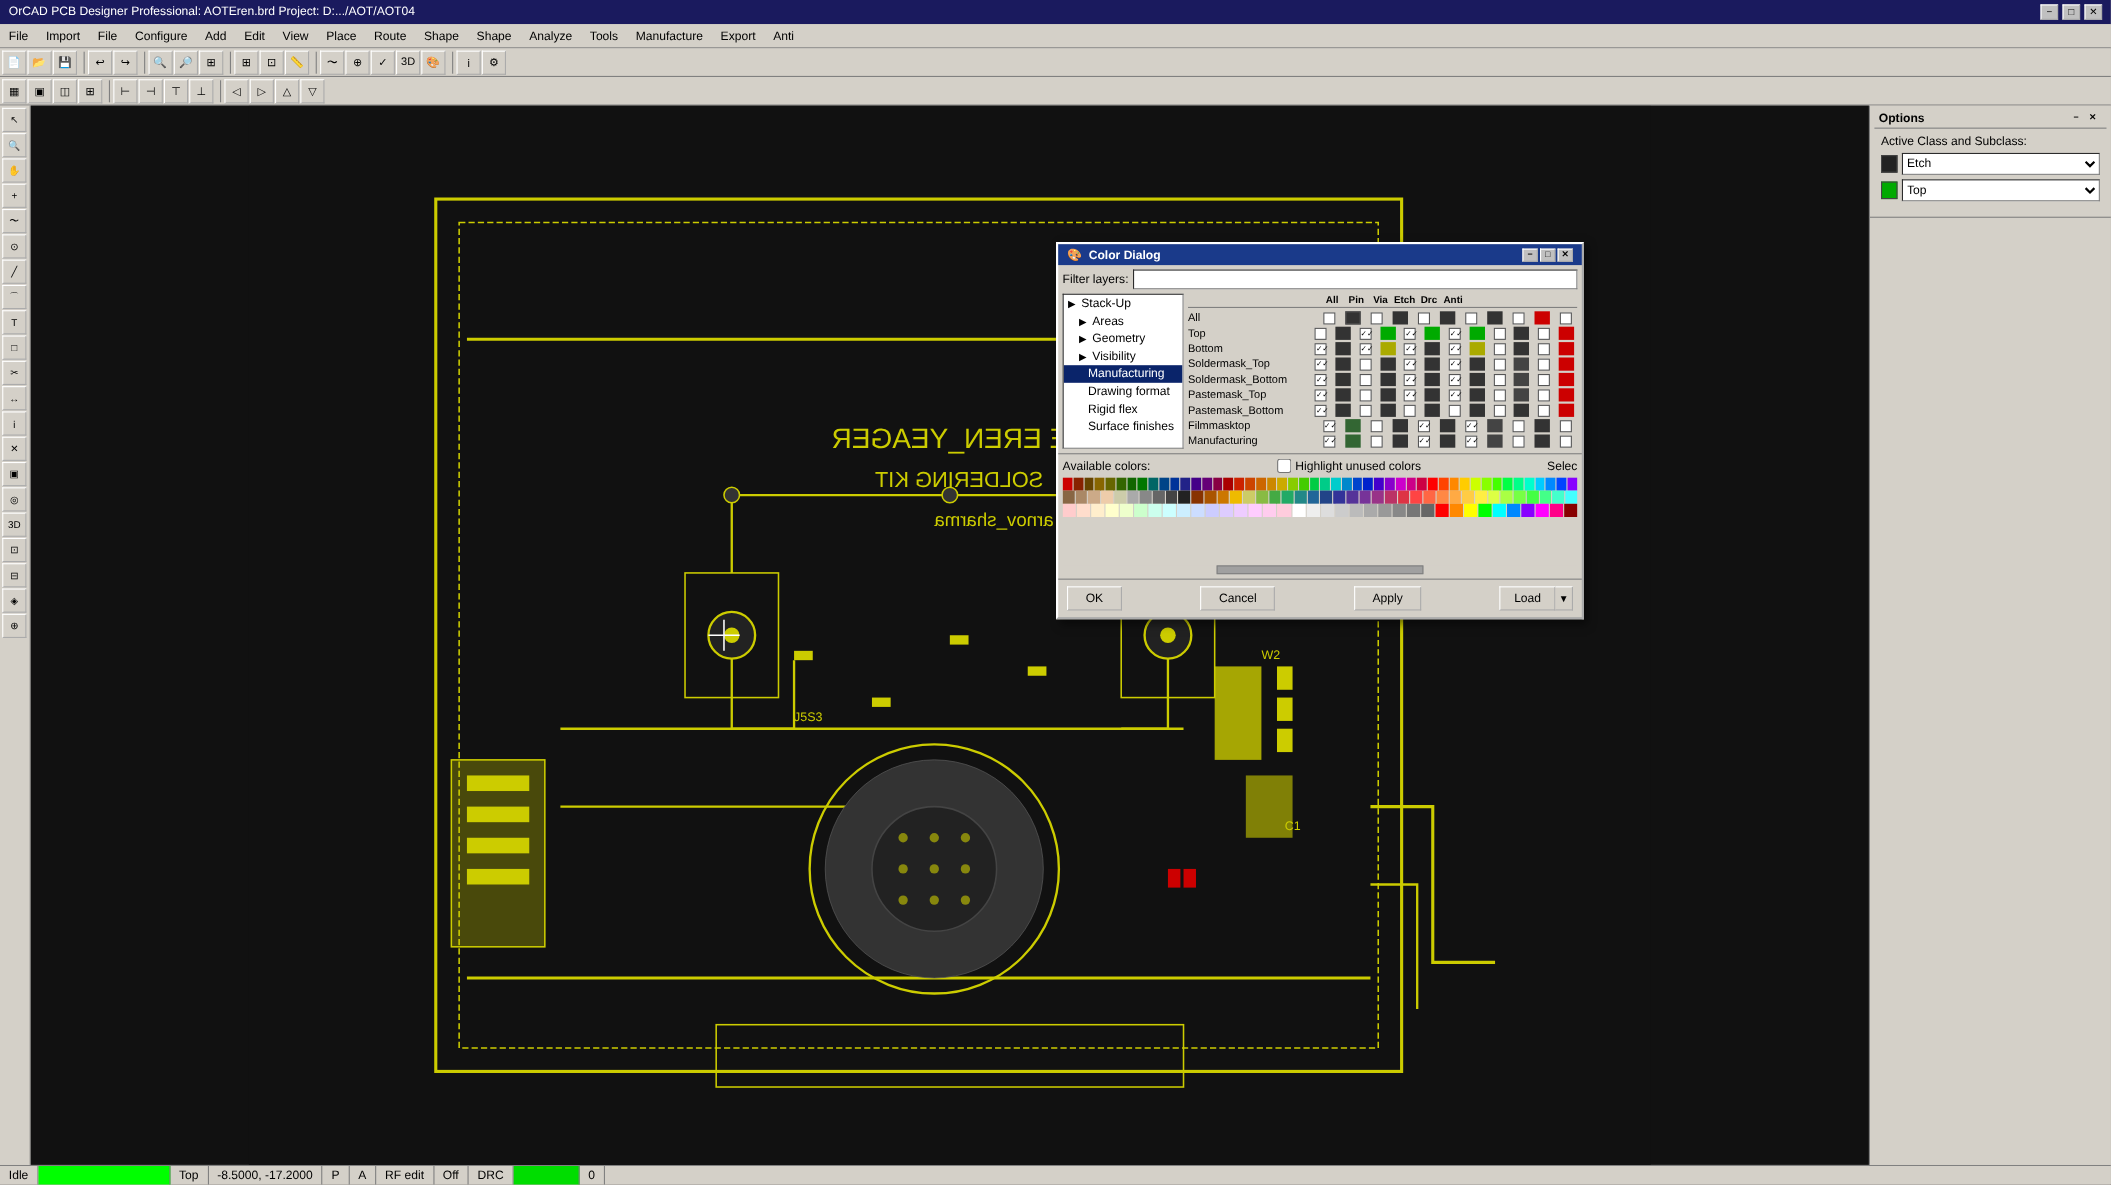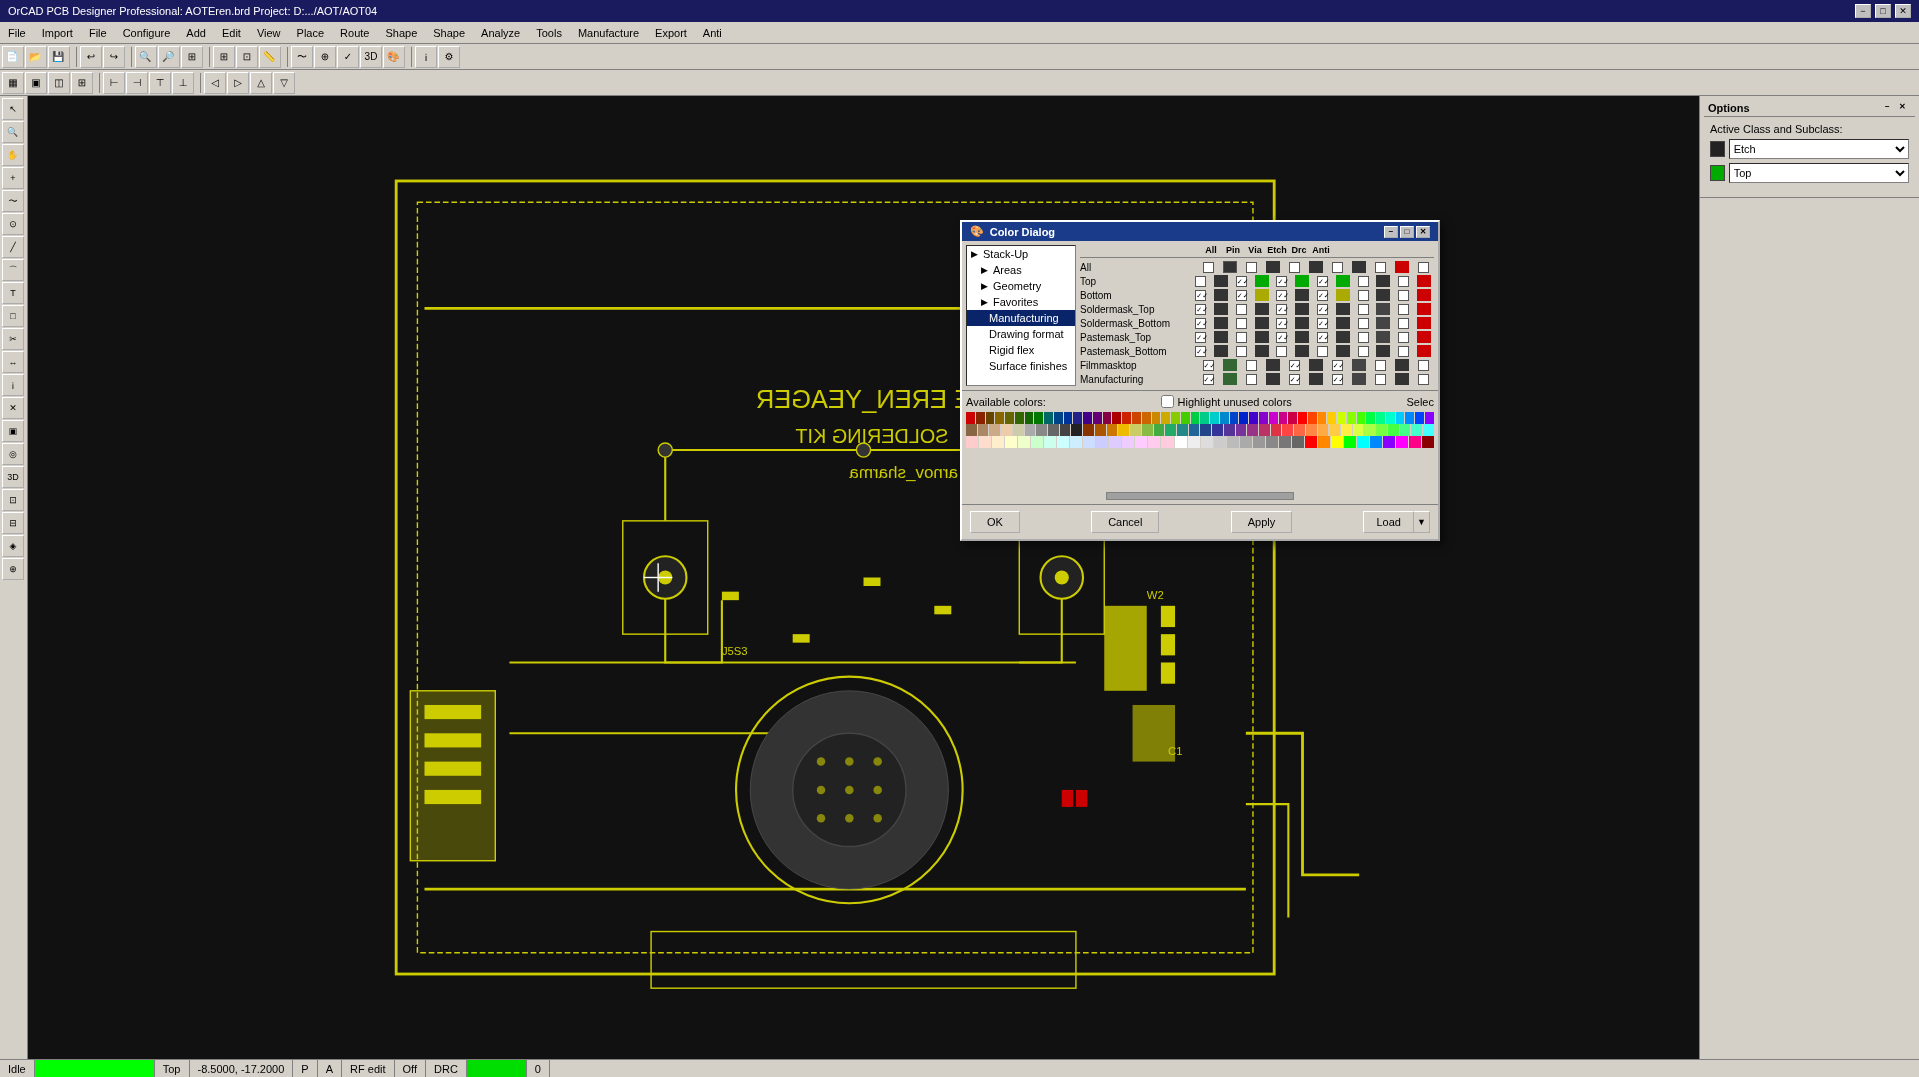--- a/index.html
+++ b/index.html
@@ -330,39 +330,43 @@
     <div class="dialog-controls">
       <div class="dctrl">−</div>
       <div class="dctrl">□</div>
       <div class="dctrl">✕</div>
     </div>
   </div>
 
 
   <div id="layers-content">
 
+    <div class="filter-row">
+      <span class="filter-label">Filter layers:</span>
+      <input class="filter-input" type="text" style="">
+    </div>
 
     <div class="layers-table-wrap">
 
       <div class="layer-tree">
         <div class="tree-item">
           <span class="tree-expand">▶</span>
           <span>Stack-Up</span>
         </div>
         <div class="tree-item" style="padding-left:14px;">
           <span class="tree-expand">▶</span>
           <span>Areas</span>
         </div>
         <div class="tree-item" style="padding-left:14px;">
           <span class="tree-expand">▶</span>
           <span>Geometry</span>
         </div>
         <div class="tree-item" style="padding-left:14px;">
           <span class="tree-expand">▶</span>
-          <span>Favorites</span>
+          <span>Visibility</span>
         </div>
         <div class="tree-item selected" style="padding-left:22px;">
           <span>Manufacturing</span>
         </div>
         <div class="tree-item" style="padding-left:22px;">
           <span>Drawing format</span>
         </div>
         <div class="tree-item" style="padding-left:22px;">
           <span>Rigid flex</span>
         </div>

